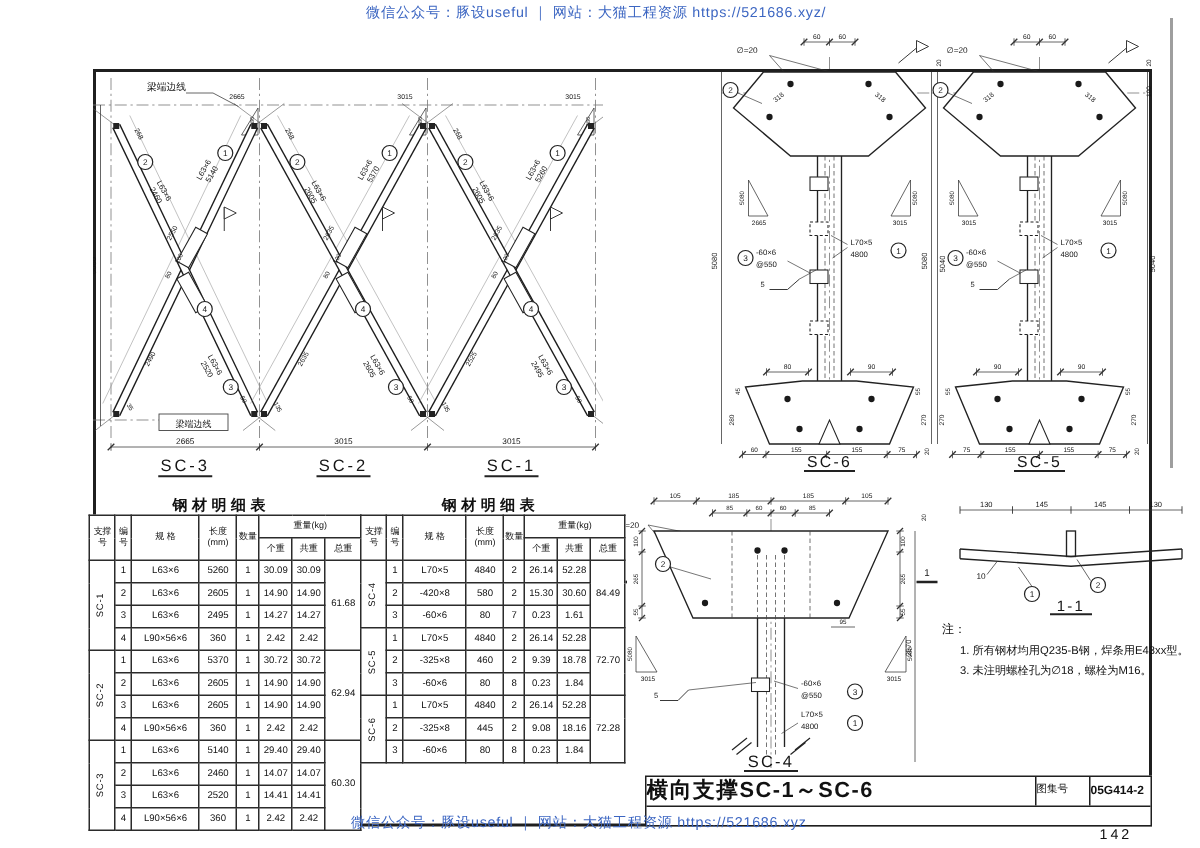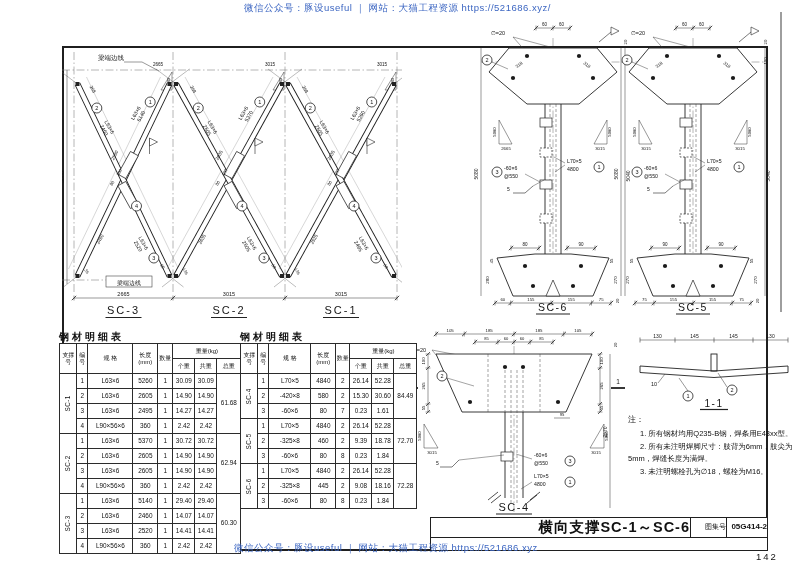--- a/index.html
+++ b/index.html
@@ -4,49 +4,49 @@
 <style>
   html,body{margin:0;padding:0;background:#fff}
   body{width:800px;height:565px;position:relative;overflow:hidden;
        font-family:"Liberation Sans",sans-serif;color:#111}
   .abs{position:absolute}
   #sheet-border{left:62px;top:46px;width:706px;height:505px;border:2px solid #1f1f1f;box-sizing:border-box}
   .watermark{color:#3c66c2;font-size:9.5px;letter-spacing:.5px;white-space:nowrap}
   #wm-top{left:244px;top:2px}
   #wm-bottom{left:234px;top:542px;z-index:5;background:transparent}
   #page-edge{left:780px;top:12px;width:2px;height:300px;background:#6a6a6a;opacity:.65}
-  .tbl-title{font-size:10px;font-weight:700;letter-spacing:3px;text-align:left}
+  .tbl-title{font-size:10px;font-weight:700;letter-spacing:3px;text-align:center}
   #lt-title{left:59px;top:330px;width:177px}
   #rt-title{left:240px;top:330px;width:174px}
   #tbl-left{left:59px;top:343px}
   #tbl-right{left:240px;top:343px}
   .sched{border-collapse:collapse;table-layout:fixed;background:#fff}
   .sched th,.sched td{border:1px solid #2b2b2b;font-size:6.4px;font-weight:400;
       text-align:center;vertical-align:middle;padding:0;line-height:1.05;overflow:hidden;height:14px}
   .sched thead tr{height:10px}
   .sched th{font-size:6px}
   .hsupport{font-size:5px;letter-spacing:-.3px}
   .stack{width:7px;margin:0 auto;line-height:1.05;word-break:break-all}
   .vcell span{display:inline-block;transform:rotate(-90deg);white-space:nowrap;font-size:6.3px;letter-spacing:.5px}
   #notes{left:628px;top:414px;width:172px;font-size:7.5px;line-height:1.5}
   #notes .nt{font-size:8px;margin:0 0 2px 0}
   #notes p{margin:0 0 2px 0;text-indent:12px}
   #tblock{left:430px;top:517px;width:338px;height:34px;border:1.6px solid #1f1f1f;
       box-sizing:border-box;background:#fff;z-index:4}
   .tb-r1{display:flex;height:19px;border-bottom:1px solid #1f1f1f}
-  .tb-r1>div,.tb-r2>div{box-sizing:border-box;text-align:right;overflow:hidden}
+  .tb-r1>div,.tb-r2>div{box-sizing:border-box;text-align:left;overflow:hidden}
   .tb-title{width:260px;border-right:1px solid #1f1f1f;font-size:14.5px;font-weight:600;
       line-height:18px;letter-spacing:1px;white-space:nowrap}
   .tb-al{width:36px;border-right:1px solid #1f1f1f;font-size:7px;line-height:18px}
   .tb-an{flex:1;font-size:8px;font-weight:600;line-height:18px}
   .tb-r2{display:flex;height:12px;font-size:6.6px;line-height:11px}
   .tb-r2>div{border-right:1px solid #1f1f1f}
   .tb-r2>div:last-child{border-right:none}
   .sig{font-family:"DejaVu Serif",serif;font-style:italic;font-size:7.5px}
-  #page-no{left:756px;top:551px;font-size:9.5px;letter-spacing:2px}
+  #page-no{left:733px;top:551px;font-size:9.5px;letter-spacing:2px}
   svg{display:block}
   svg text{font-family:"Liberation Sans",sans-serif;fill:#151515}
 </style>
 </head>
 <body>
 
 <div id="wm-top" class="abs watermark">微信公众号：豚设useful ｜ 网站：大猫工程资源 https://521686.xyz/</div>
 <div id="sheet-border" class="abs"></div>
 <div id="page-edge" class="abs"></div>
 
@@ -825,21 +825,20 @@
           <td>0.23</td>
           <td>1.84</td>
         </tr>
       </tbody>
     </table>
   </div>
 
 <div id="notes" class="abs">
   <div class="nt">注：</div>
   <p>1. 所有钢材均用Q235-B钢，焊条用E43xx型。</p>
-  <p>2. 所有未注明焊脚尺寸：肢背为6mm，肢尖为5mm，焊缝长度为满焊。</p>
   <p>3. 未注明螺栓孔为∅18，螺栓为M16。</p>
 </div>
 
 <div id="tblock" class="abs">
   <div class="tb-r1">
     <div class="tb-title">横向支撑SC-1～SC-6</div>
     <div class="tb-al">图集号</div>
     <div class="tb-an">05G414-2</div>
   </div>
 </div>

